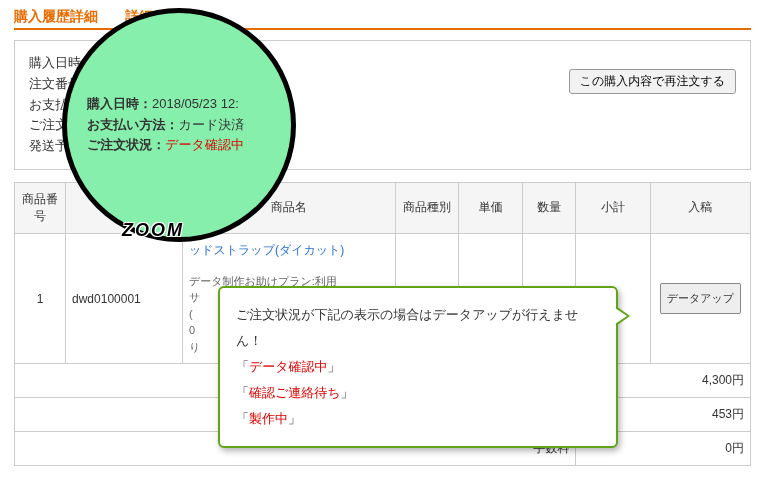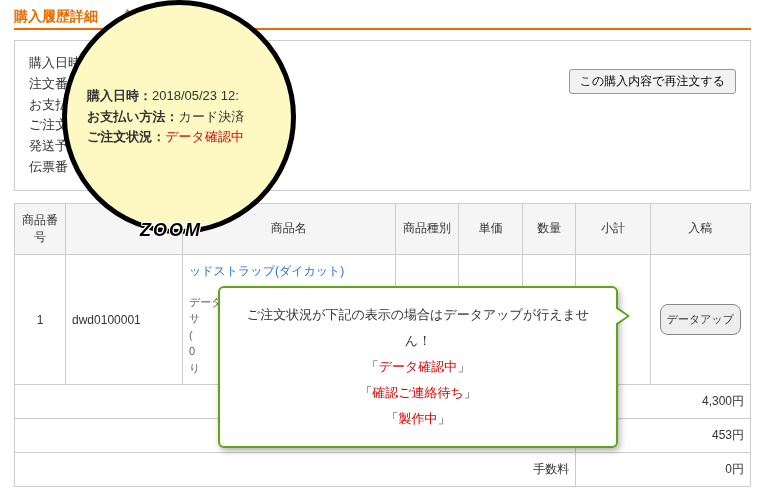--- a/index.html
+++ b/index.html
@@ -16,34 +16,34 @@
   .col-no { width: 48px; text-align: center; }
   .col-code { width: 110px; }
   .col-name { width: 200px; }
   .col-type { width: 60px; }
   .col-unit { width: 60px; }
   .col-qty { width: 50px; }
   .col-sub { width: 70px; text-align: right; }
   .col-upl { width: 90px; text-align: center; }
   .link { color: #2a72d4; cursor: pointer; margin-top: 36px; }
   .small-note { font-size: 11px; color: #666; line-height: 1.5; }
-  .upload-btn { display: inline-block; border: 1px solid #888; background: #eee; padding: 7px 6px; font-size: 11px; border-radius: 8px; cursor: pointer; white-space: nowrap; }
+  .upload-btn { display: inline-block; border: 1px solid #888; background: #eee; padding: 7px 6px; font-size: 11px; border-radius: 2px; cursor: pointer; white-space: nowrap; }
   .totals-row td { text-align: right; }
   .totals-label { text-align: right; padding-right: 10px; }
 
   
-  .zoom-circle { position: absolute; left: 62px; top: 0px; width: 234px; height: 234px; border: 5px solid #000; border-radius: 50%; background: #fef9c3; z-index: 20; display: flex; flex-direction: column; justify-content: center; padding-left: 20px; }
+  .zoom-circle { position: absolute; left: 62px; top: 8px; width: 234px; height: 234px; border: 5px solid #000; border-radius: 50%; background: #86efac; z-index: 20; display: flex; flex-direction: column; justify-content: center; padding-left: 20px; }
   .zoom-circle .z-row { font-size: 13px; line-height: 1.6; font-weight: bold; }
   .zoom-circle .z-label { font-weight: bold; }
   .zoom-circle .z-val { font-weight: normal; }
   .z-red { color: #d00; font-weight: bold; }
-  .zoom-tag { position: absolute; left: 140px; top: 220px; font-size: 18px; font-weight: 900; letter-spacing: 2px; color: #000; text-shadow: -1px -1px 0 #fff,1px -1px 0 #fff,-1px 1px 0 #fff,1px 1px 0 #fff; z-index: 21; font-style: italic; }
+  .zoom-tag { position: absolute; left: 122px; top: 220px; font-size: 18px; font-weight: 900; letter-spacing: 2px; color: #000; text-shadow: -1px -1px 0 #fff,1px -1px 0 #fff,-1px 1px 0 #fff,1px 1px 0 #fff; z-index: 21; font-style: italic; }
 
   
-  .callout { position: absolute; left: 218px; top: 286px; width: 400px; border: 2px solid #5fa516; background: #fff; border-radius: 6px; padding: 14px 16px; box-shadow: 2px 3px 6px rgba(0,0,0,0.3); z-index: 25; text-align: center; font-size: 13px; line-height: 2.0; }
+  .callout { position: absolute; left: 218px; top: 286px; width: 400px; border: 2px solid #5fa516; background: #fff; border-radius: 6px; padding: 14px 16px; box-shadow: 2px 3px 6px rgba(0,0,0,0.3); z-index: 25; font-size: 13px; line-height: 2.0; }
   .callout .arrow { position: absolute; right: -14px; top: 18px; width: 0; height: 0; border-top: 10px solid transparent; border-bottom: 10px solid transparent; border-left: 14px solid #5fa516; }
   .callout .arrow-inner { position: absolute; right: -11px; top: 20px; width: 0; height: 0; border-top: 8px solid transparent; border-bottom: 8px solid transparent; border-left: 12px solid #fff; }
   .c-red { color: #d00; }
   .bracket { color: #333; }
 
   
   .title-secondary { color: #e86c00; font-weight: bold; font-size: 14px; }
 </style>
 </head>
 <body>
@@ -55,21 +55,20 @@
     &nbsp;&nbsp;&nbsp;&nbsp;&nbsp;
     <span class="title-secondary">詳細</span>
   </div>
 
   <div class="info-box">
     <div class="info-row"><span class="info-label">購入日時</span></div>
     <div class="info-row"><span class="info-label">注文番号</span></div>
     <div class="info-row"><span class="info-label">お支払い</span></div>
     <div class="info-row"><span class="info-label">ご注文</span></div>
     <div class="info-row"><span class="info-label">発送予</span></div>
-    <div class="info-row"><span class="info-label">伝票番</span></div>
     <button class="reorder-btn">この購入内容で再注文する</button>
   </div>
 
   <table class="order">
     <thead>
       <tr>
         <th class="col-no">商品番号</th>
         <th class="col-code"></th>
         <th class="col-name">商品名</th>
         <th class="col-type">商品種別</th>

